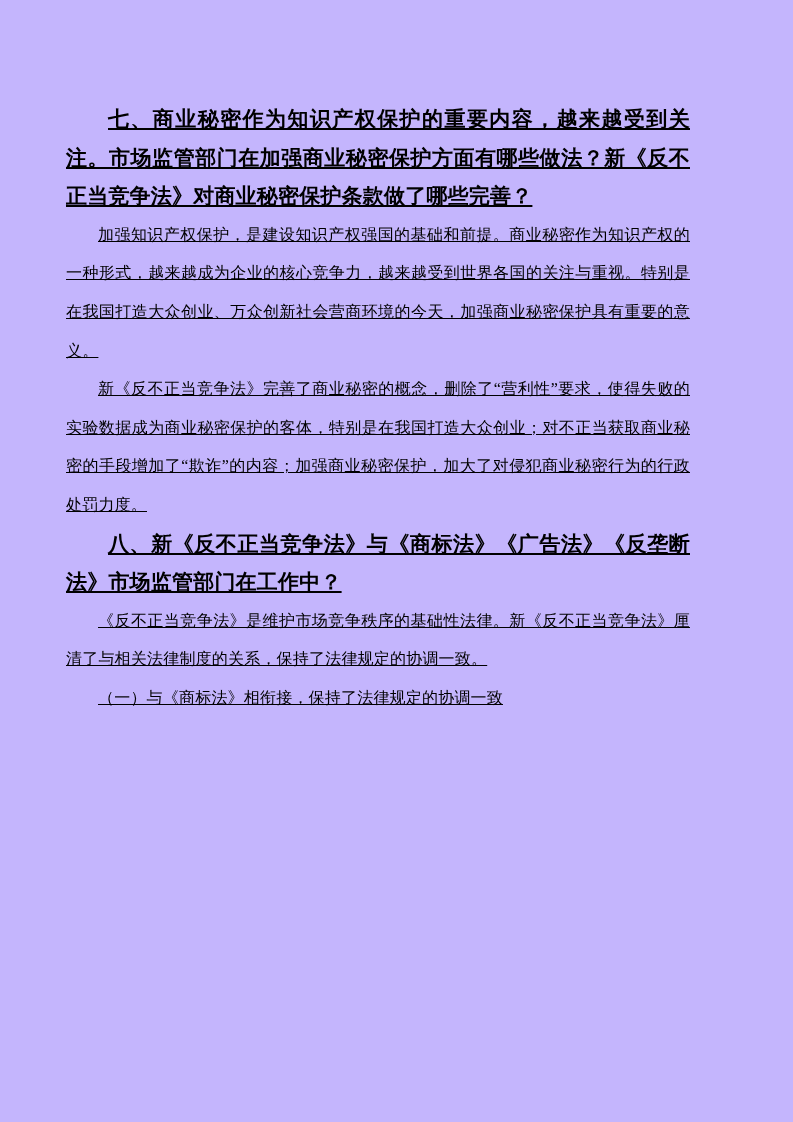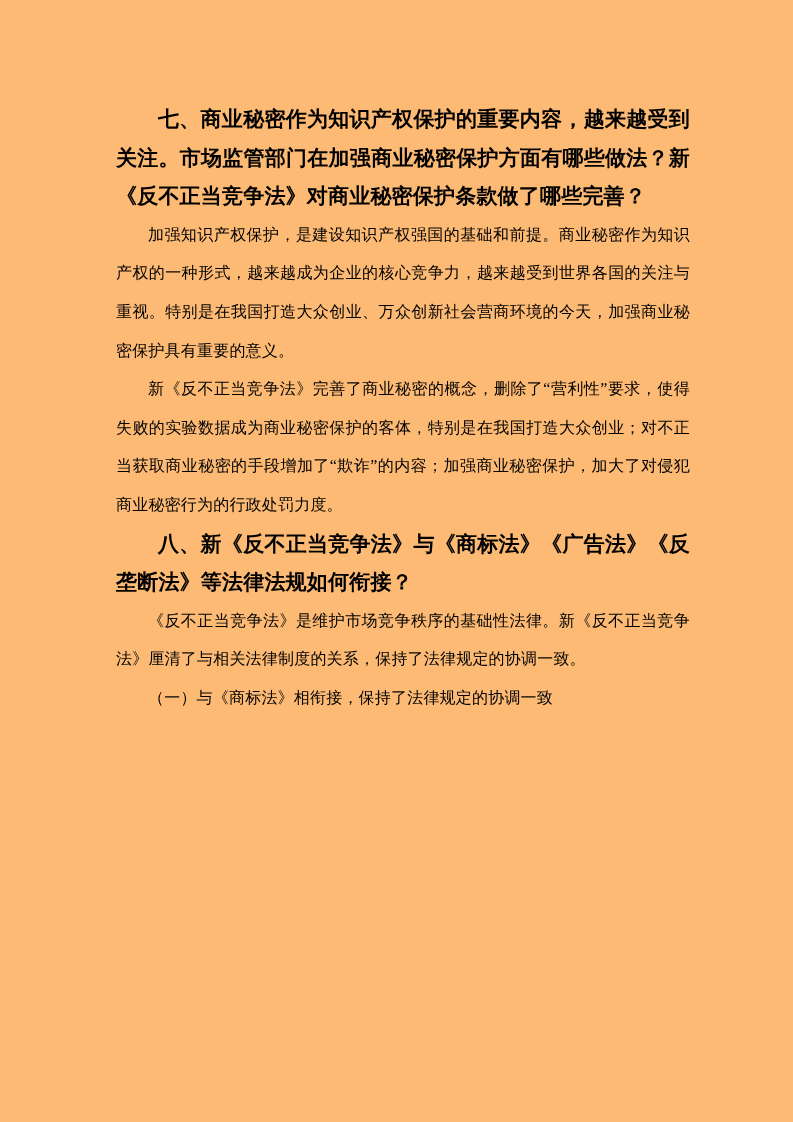--- a/index.html
+++ b/index.html
@@ -4,25 +4,26 @@
 <style>
   html, body {
     margin: 0;
     padding: 0;
     background: #ffffff;
   }
   .page {
     position: relative;
     width: 793px;
     height: 1122px;
-    background: #fdba74;
+    background: #c4b5fd;
     box-sizing: border-box;
-    padding: 100px 103px 36px 116px;
+    padding: 100px 103px 36px 66px;
     overflow: hidden;
     color: #000000;
+    text-decoration: underline;
   }
   .page p {
     margin: 0;
     padding: 0;
     text-indent: 2em;
     text-align: justify;
     line-height: 38.6px;
     color: #000000;
   }
   .para-heading {
@@ -38,16 +39,16 @@
     letter-spacing: 0.2px;
   }
 </style>
 </head>
 <body>
 
 <div class="page">
   <p class="para-heading">七、商业秘密作为知识产权保护的重要内容，越来越受到关注。市场监管部门在加强商业秘密保护方面有哪些做法？新《反不正当竞争法》对商业秘密保护条款做了哪些完善？</p>
   <p class="para-body">加强知识产权保护，是建设知识产权强国的基础和前提。商业秘密作为知识产权的一种形式，越来越成为企业的核心竞争力，越来越受到世界各国的关注与重视。特别是在我国打造大众创业、万众创新社会营商环境的今天，加强商业秘密保护具有重要的意义。</p>
   <p class="para-body">新《反不正当竞争法》完善了商业秘密的概念，删除了“营利性”要求，使得失败的实验数据成为商业秘密保护的客体，特别是在我国打造大众创业；对不正当获取商业秘密的手段增加了“欺诈”的内容；加强商业秘密保护，加大了对侵犯商业秘密行为的行政处罚力度。</p>
-  <p class="para-heading">八、新《反不正当竞争法》与《商标法》《广告法》《反垄断法》等法律法规如何衔接？</p>
+  <p class="para-heading">八、新《反不正当竞争法》与《商标法》《广告法》《反垄断法》市场监管部门在工作中？</p>
   <p class="para-body">《反不正当竞争法》是维护市场竞争秩序的基础性法律。新《反不正当竞争法》厘清了与相关法律制度的关系，保持了法律规定的协调一致。</p>
   <p class="para-body">（一）与《商标法》相衔接，保持了法律规定的协调一致</p>
 </div>
 
 </body></html>

